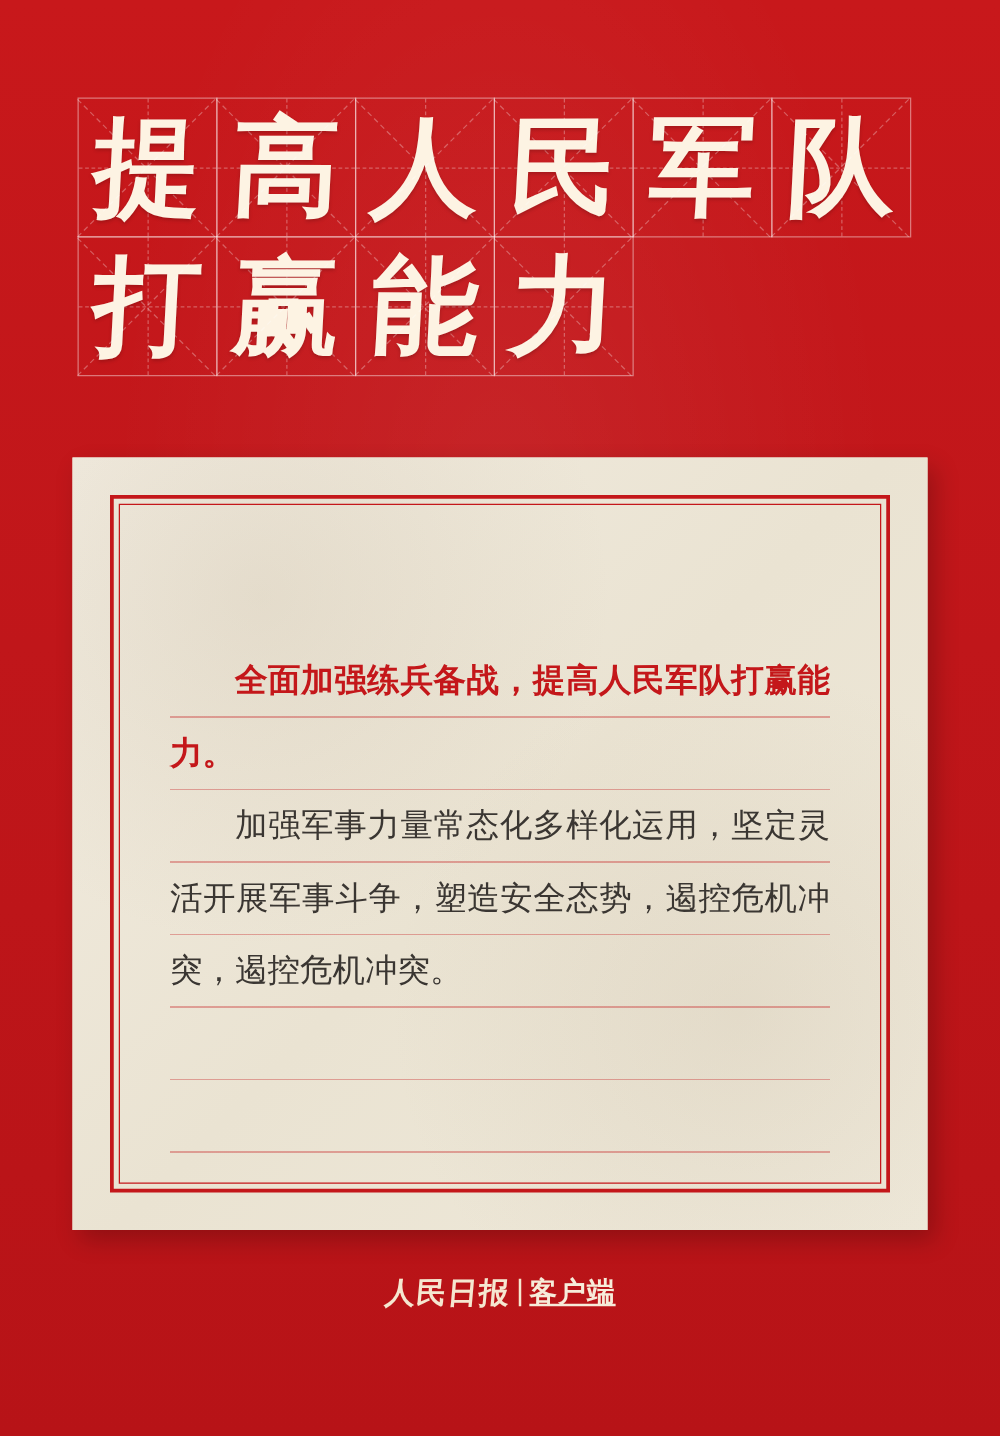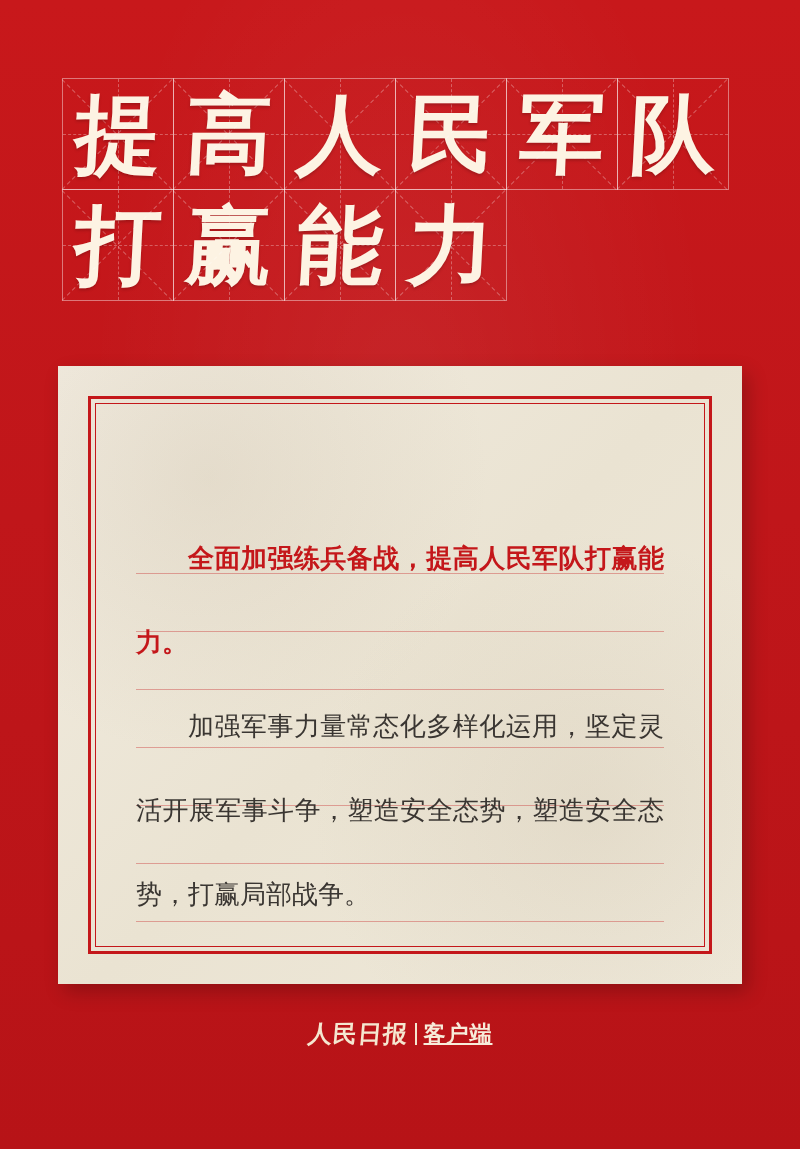--- a/index.html
+++ b/index.html
@@ -120,23 +120,23 @@
 
   .card-body {
     position: absolute;
     left: 78px;
     top: 150px;
     right: 78px;
     bottom: 60px;
   }
 
   .para {
-    font-family: Liberation Sans, sans-serif;
+    font-family: Liberation Serif, serif;
     font-size: 26px;
-    line-height: 84px;
+    line-height: 58px;
     color: #3a3632;
     text-align: justify;
     text-indent: 2em;
     margin: 0;
     position: relative;
   }
   .para.lead {
     color: #c4171a;
     font-weight: bold;
   }
@@ -252,21 +252,21 @@
     </div>
   </div>
 </div>
 
 <div class="card">
   <div class="card-texture"></div>
   <div class="card-inner-border"></div>
   <div class="ruled"></div>
   <div class="card-body">
     <p class="para lead">全面加强练兵备战，提高人民军队打赢能力。</p>
-    <p class="para">加强军事力量常态化多样化运用，坚定灵活开展军事斗争，塑造安全态势，塑造安全态势，打赢局部战争。</p>
+    <p class="para">加强军事力量常态化多样化运用，坚定灵活开展军事斗争，塑造安全态势，遏控危机冲突，遏控危机冲突。</p>
   </div>
 </div>
 
 <div class="footer">
   <span class="brand">人民日报</span>
   <span class="divider"></span>
   <span class="app">客户端</span>
 </div>
 
 </body></html>

